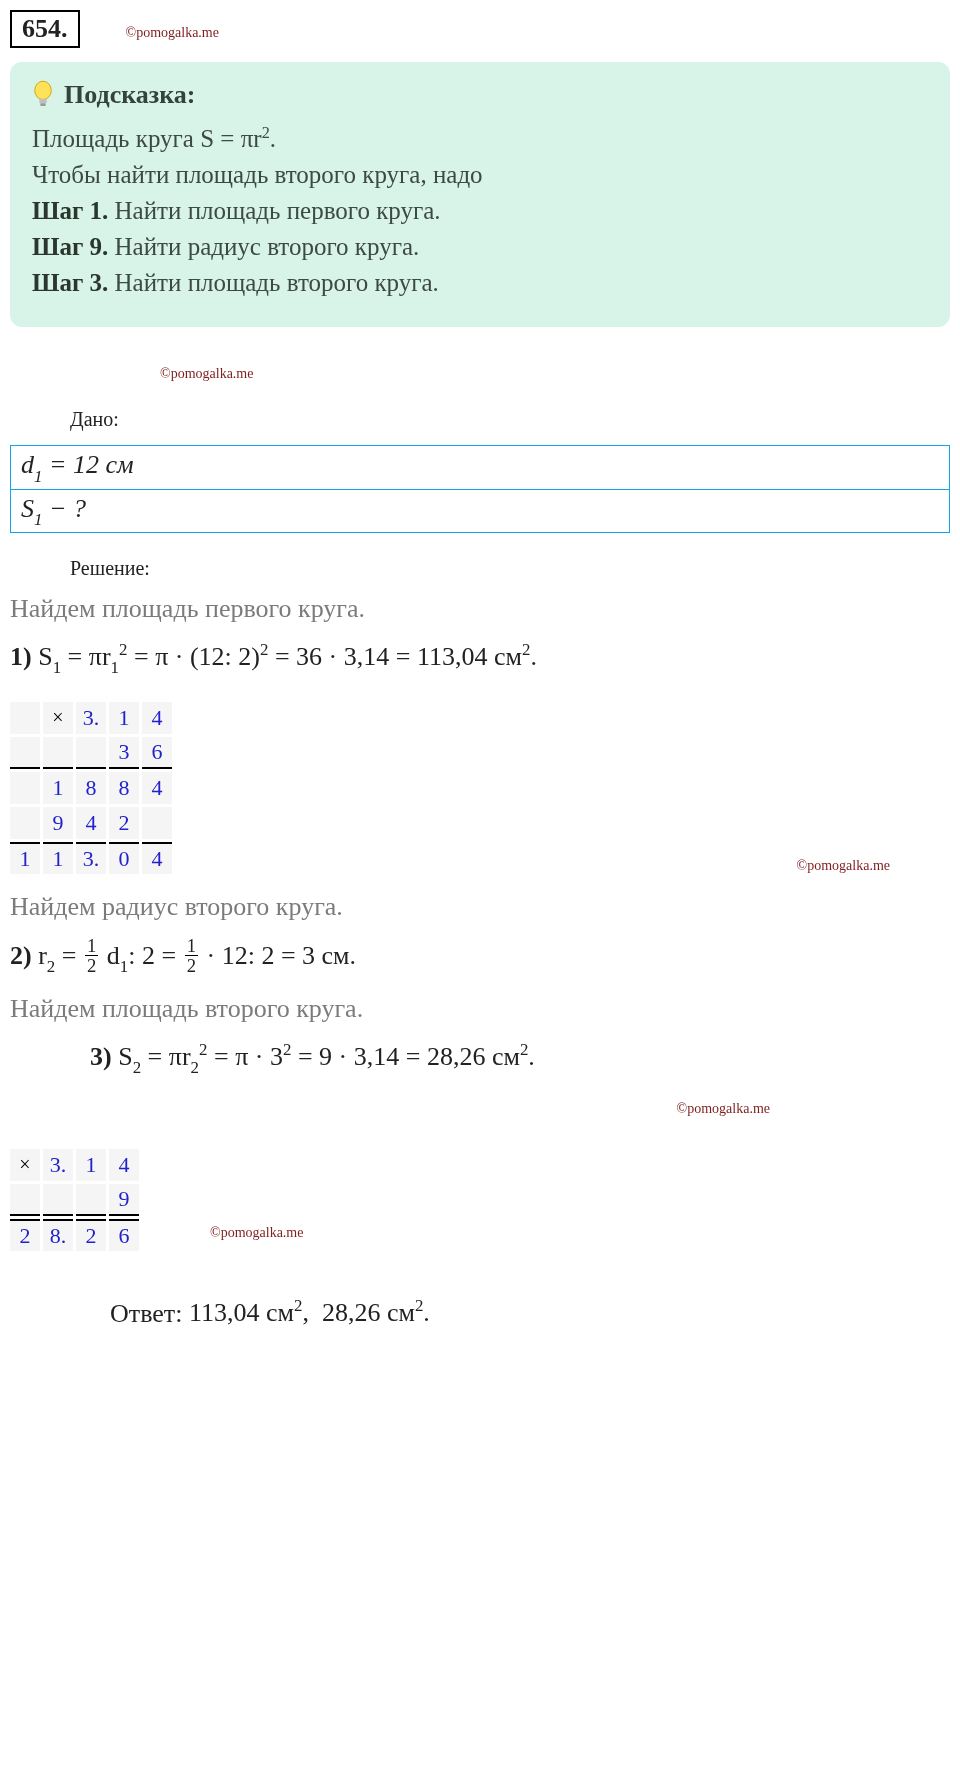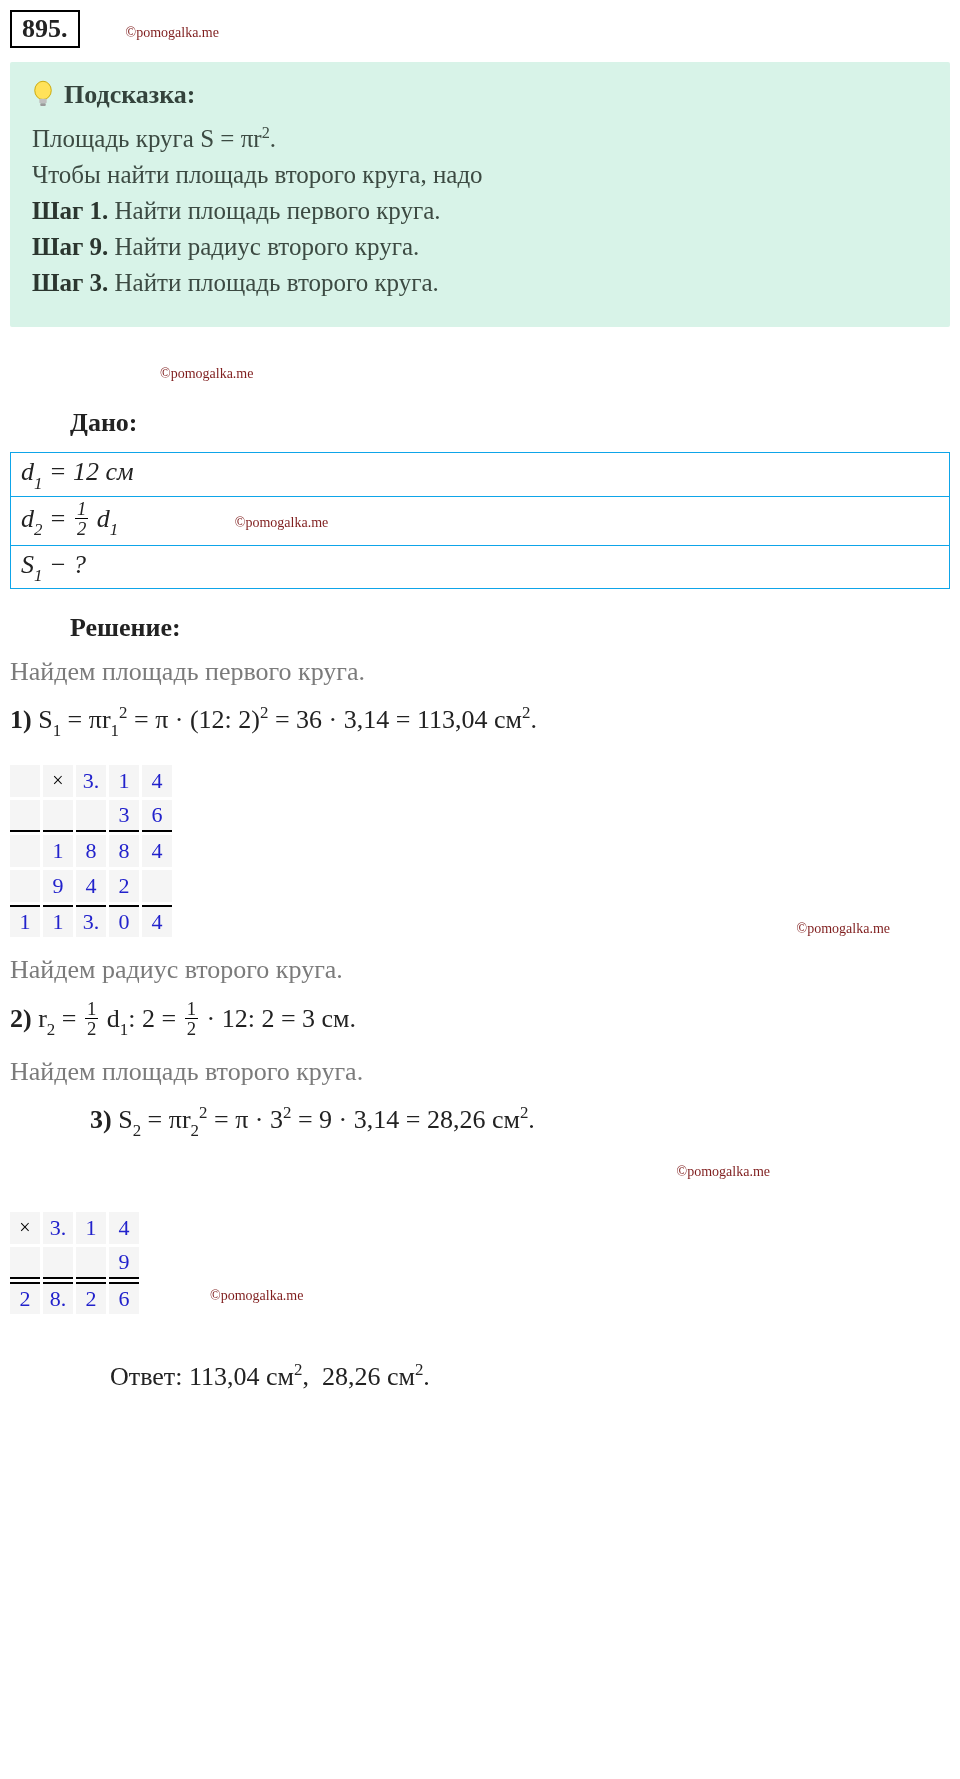--- a/index.html
+++ b/index.html
@@ -23,34 +23,34 @@
     font-size: 14px;
     color: #7f1d1d;
     display: inline-block;
     font-family: Liberation Serif, serif;
   }
   .wm-inline { margin-left: 40px; vertical-align: baseline; }
   .hint-box {
     background: #d8f3e8;
     padding: 18px 22px 22px 22px;
     margin-top: 8px;
-    border-radius: 2px;
+    border-radius: 12px;
   }
   .hint-title-row { display: flex; align-items: center; margin-bottom: 14px; }
   .bulb-icon {
     display: inline-block;
     width: 22px; height: 30px;
     margin-right: 10px;
     position: relative;
   }
   .bulb-icon svg { display: block; }
   .hint-title { font-size: 26px; font-weight: bold; color: #34433c; }
   .hint-line { font-size: 25px; color: #3c4a42; margin: 8px 0; }
   .step-label { font-weight: bold; color: #2b362f; }
-  .section-label { font-weight: bold; font-size: 26px; margin: 24px 0 14px 60px; display: block; }
+  .section-label { font-weight: normal; font-size: 20px; margin: 24px 0 14px 60px; display: block; }
   .gray-text { color: #7b7b7b; font-size: 26px; margin: 8px 0; }
   .eq { }
   .sub { font-size: 0.65em; vertical-align: sub; position: relative; top: 2px; }
   .sup { font-size: 0.65em; vertical-align: super; }
   .table-given {
     width: 100%;
     border-collapse: collapse;
     margin: 10px 0;
   }
   .table-given td {
@@ -91,21 +91,21 @@
     color: #2222cc;
   }
   .calc-cell.mult { color: #000; font-size: 20px; }
   .answer-row { font-size: 26px; margin-top: 36px; margin-left: 100px; }
   .answer-label { font-weight: normal; }
 </style>
 </head>
 <body>
 
 <div>
-  <span class="problem-number">895.</span>
+  <span class="problem-number">654.</span>
   <span class="watermark wm-inline">©pomogalka.me</span>
 </div>
 
 <div class="hint-box">
   <div class="hint-title-row">
     <span class="bulb-icon">
       <svg viewBox="0 0 24 32" width="22" height="30">
         <ellipse cx="12" cy="11" rx="9" ry="10" fill="#ffe25a" stroke="#c9a400" stroke-width="1"></ellipse>
         <rect x="8" y="20" width="8" height="5" fill="#bfbfbf" rx="1"></rect>
         <rect x="9" y="25" width="6" height="3" fill="#9a9a9a" rx="1"></rect>
@@ -132,25 +132,20 @@
   <span class="watermark" style="margin-left:150px;">©pomogalka.me</span>
 </div>
 <span class="section-label">Дано:</span>
 
 <table class="table-given">
   <tbody>
       <tr>
         <td><span class="eq">d</span><span class="sub">1</span> = 12 см</td>
       </tr>
   <tr>
-        <td><span class="eq">d</span><span class="sub">2</span> = <span class="frac"><span class="num">1</span><span class="den">2</span></span> <span class="eq">d</span><span class="sub">1</span>
-    <span class="watermark" style="margin-left:110px;font-style:normal;">©pomogalka.me</span>
-  </td>
-      </tr>
-  <tr>
         <td><span class="eq">S</span><span class="sub">1</span> − ?</td>
       </tr>
 </tbody>
   </table>
 
 <span class="section-label">Решение:</span>
 
 <div class="gray-text">Найдем площадь первого круга.</div>
 
 <div class="step-line">

